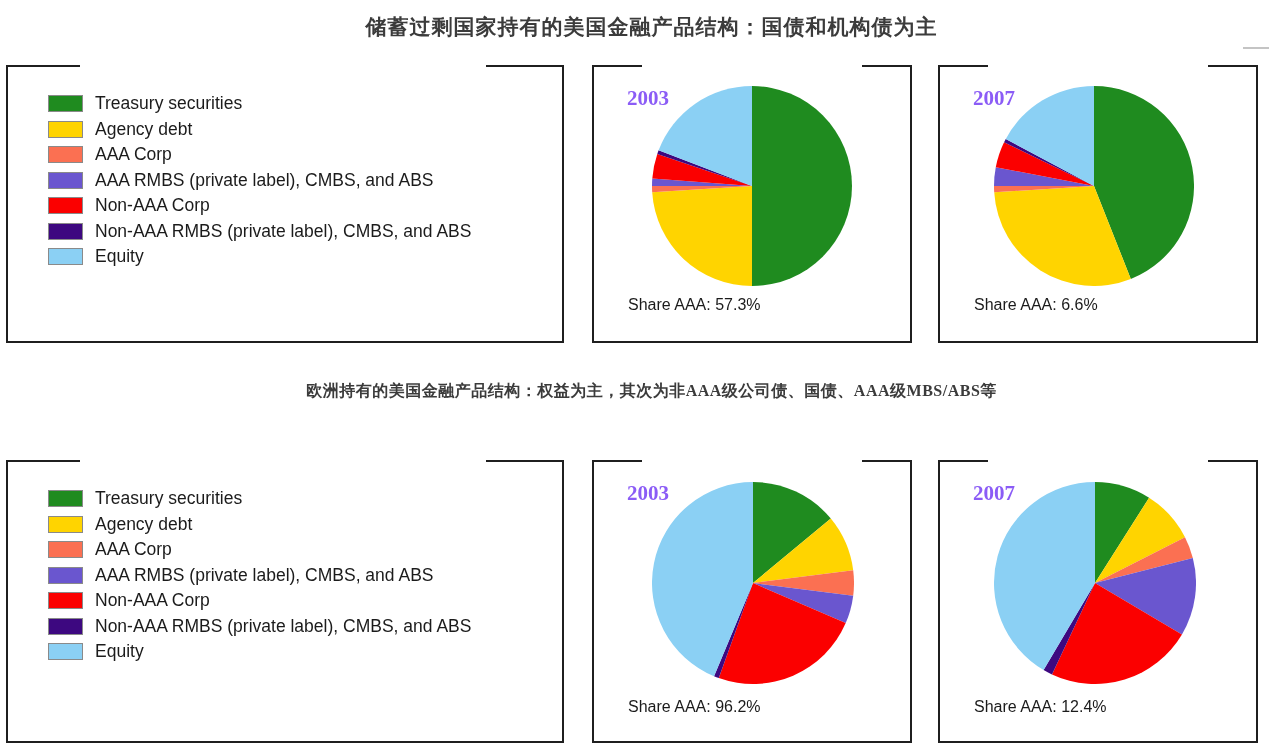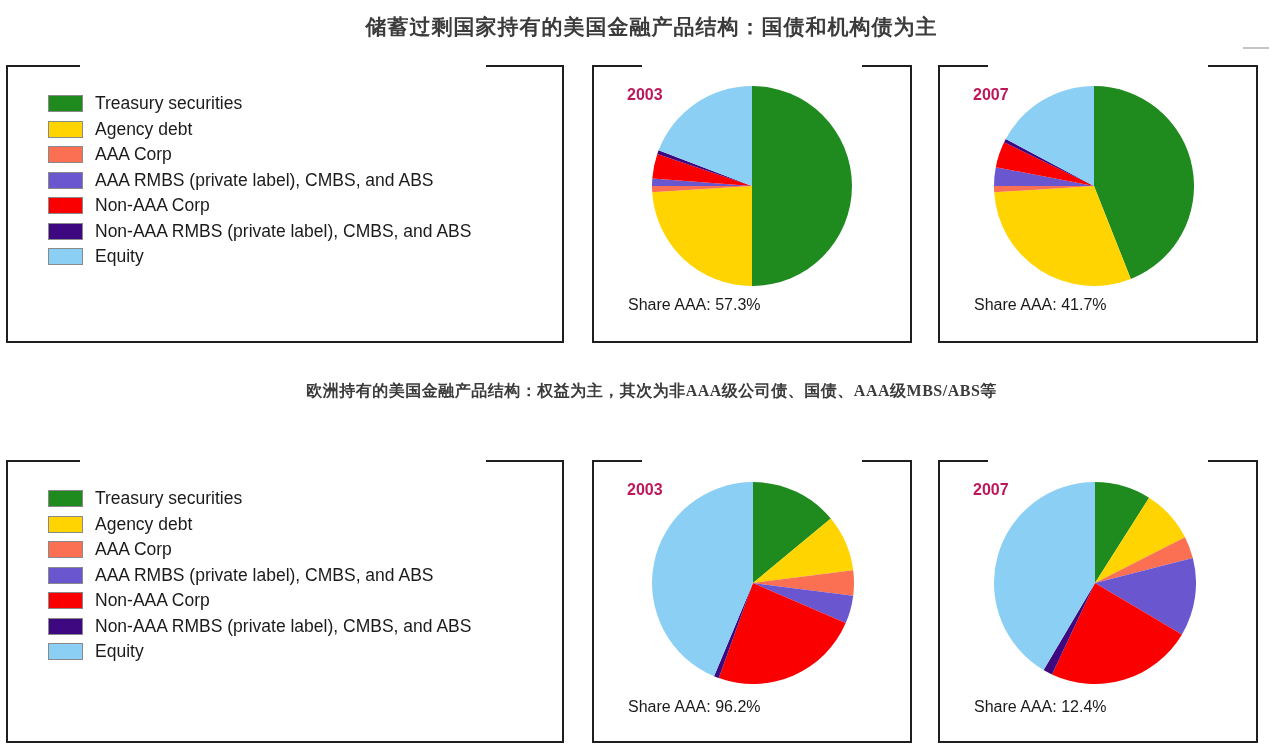--- a/index.html
+++ b/index.html
@@ -88,23 +88,24 @@
     color: #1b1b1b;
     white-space: nowrap;
     line-height: 1;
   }
 
   
   .pie-year {
     position: absolute;
     left: 33px;
     top: 19px;
-    font-size: 16px;
+    font-size: 21px;
     font-weight: bold;
-    color: #be185d;
+    color: #8b5cf6;
+    font-family: Liberation Serif, serif;
   }
   .pie-wrap {
     position: absolute;
   }
   .pie-wrap svg { display: block; }
   .pie-share {
     position: absolute;
     left: 34px;
     font-size: 16px;
     color: #1b1b1b;
@@ -189,21 +190,21 @@
       <svg width="200" height="200" viewBox="0 0 200 200">
         <path d="M 100 100 L 100 0 A 100 100 0 0 1 136.81245526846777 192.97764858882516 Z" fill="#1f8b1f" shape-rendering="geometricPrecision"></path>
         <path d="M 100 100 L 136.81245526846777 192.97764858882516 A 100 100 0 0 1 0.19732715717285032 106.2790519529314 Z" fill="#ffd400" shape-rendering="geometricPrecision"></path>
         <path d="M 100 100 L 0.19732715717285032 106.2790519529314 A 100 100 0 0 1 0 100.00000000000001 Z" fill="#fb7052" shape-rendering="geometricPrecision"></path>
         <path d="M 100 100 L 0 100.00000000000001 A 100 100 0 0 1 1.7712749271311452 81.26186854142753 Z" fill="#6a56cf" shape-rendering="geometricPrecision"></path>
         <path d="M 100 100 L 1.7712749271311452 81.26186854142753 A 100 100 0 0 1 10.059474843362906 56.288423334906696 Z" fill="#fb0000" shape-rendering="geometricPrecision"></path>
         <path d="M 100 100 L 10.059474843362906 56.288423334906696 A 100 100 0 0 1 11.770877356504712 52.92960678346667 Z" fill="#3d0880" shape-rendering="geometricPrecision"></path>
         <path d="M 100 100 L 11.770877356504712 52.92960678346667 A 100 100 0 0 1 100.00000000000007 0 Z" fill="#8bd0f4" shape-rendering="geometricPrecision"></path>
       </svg>
     </div>
-  <div class="pie-share">Share AAA: 41.7%</div>
+  <div class="pie-share">Share AAA: 6.6%</div>
 </div>
 
 <div class="section-title" id="title-bottom">欧洲持有的美国金融产品结构：权益为主，其次为非AAA级公司债、国债、AAA级MBS/ABS等</div>
 
 <div class="panel wide legend-panel row-bottom">
   <div class="legend-list">
       <div class="legend-row">
         <span class="legend-swatch" style="background: rgb(31, 139, 31);"></span>
         <span class="legend-label">Treasury securities</span>
       </div>

